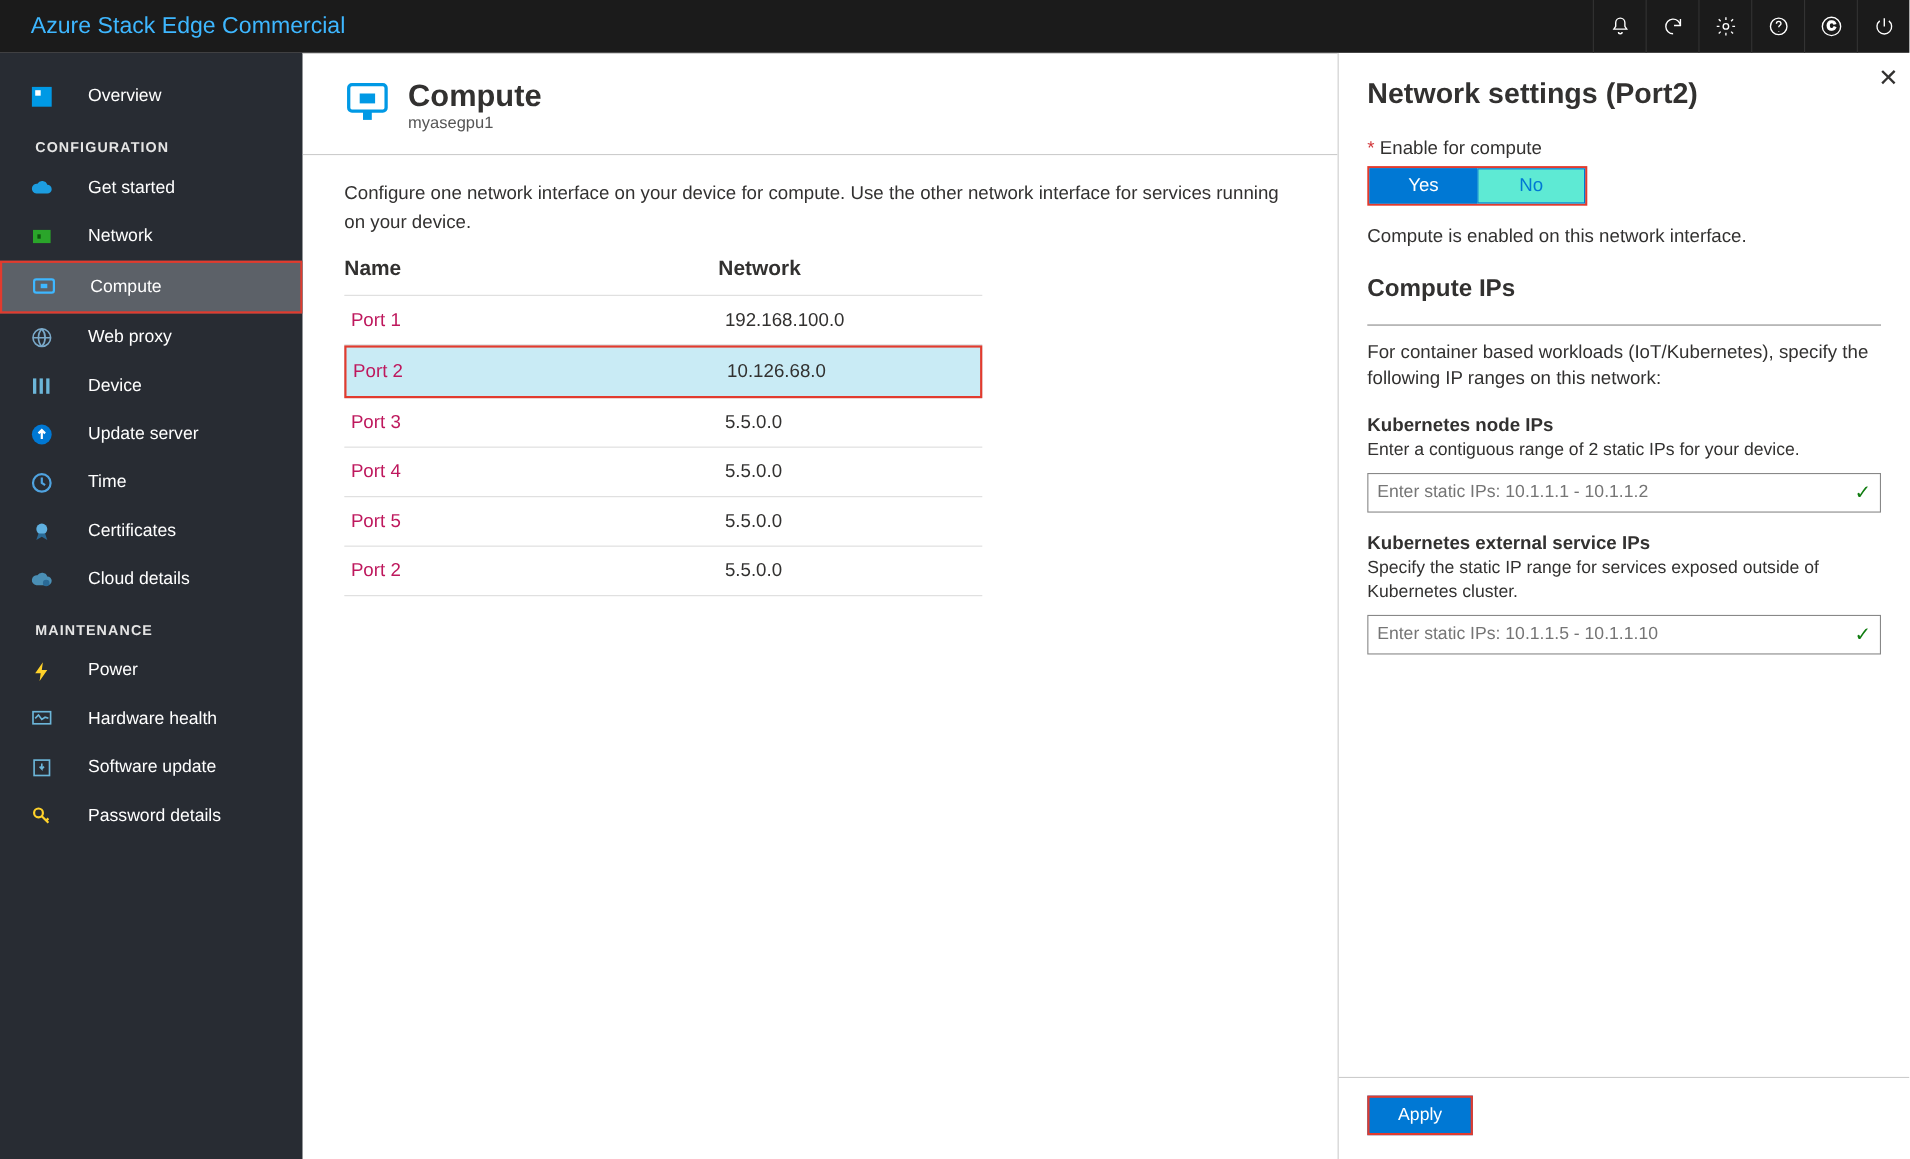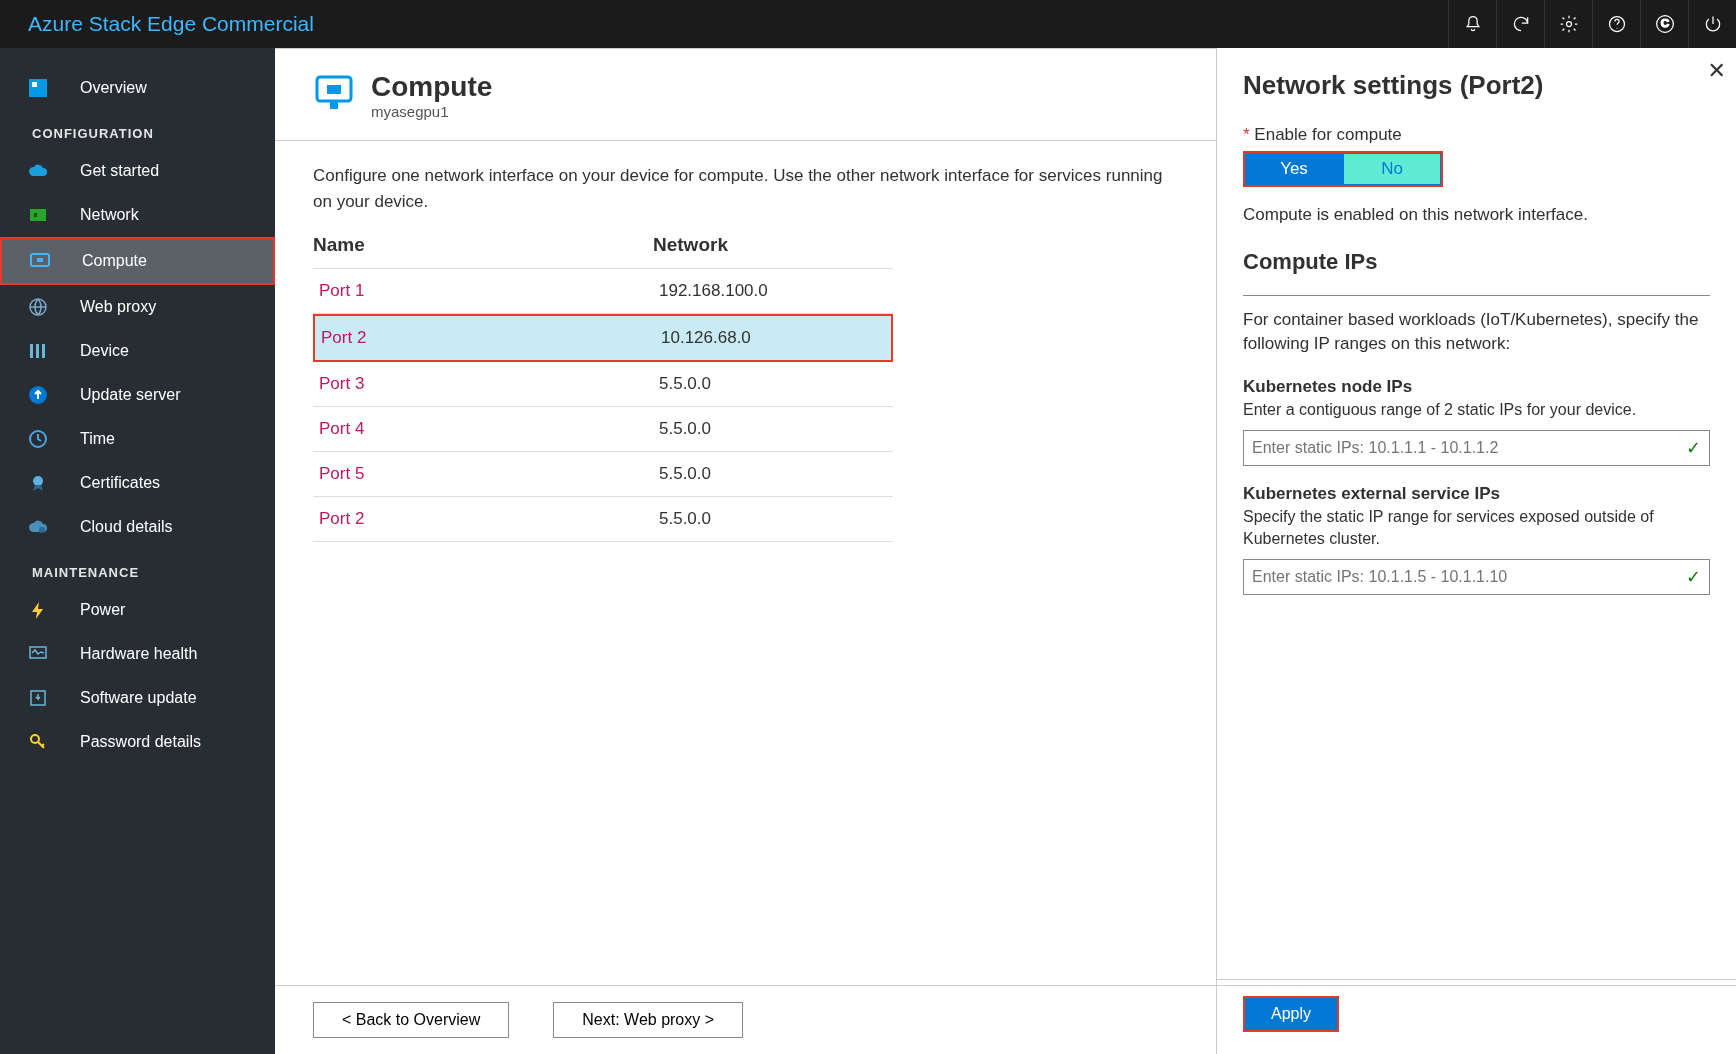--- a/index.html
+++ b/index.html
@@ -268,24 +268,20 @@
         <div class="ptable-row">
           <div class="pcol1 pname">Port 5</div>
           <div class="pcol2">5.5.0.0</div>
         </div>
         <div class="ptable-row">
           <div class="pcol1 pname">Port 2</div>
           <div class="pcol2">5.5.0.0</div>
         </div>
       </div>
 
-      <div class="footer-nav">
-        <button class="nav-btn">&lt; Back to Overview</button>
-        <button class="nav-btn">Next: Web proxy &gt;</button>
-      </div>
     </div>
 
     <div class="panel">
       <div class="panel-close">✕</div>
       <div class="panel-title">Network settings (Port2)</div>
 
       <div class="label-line"><span class="req-ast">*</span> <span>Enable for compute</span></div>
       <div class="toggle">
         <div class="toggle-opt sel">Yes</div>
         <div class="toggle-opt unsel">No</div>

